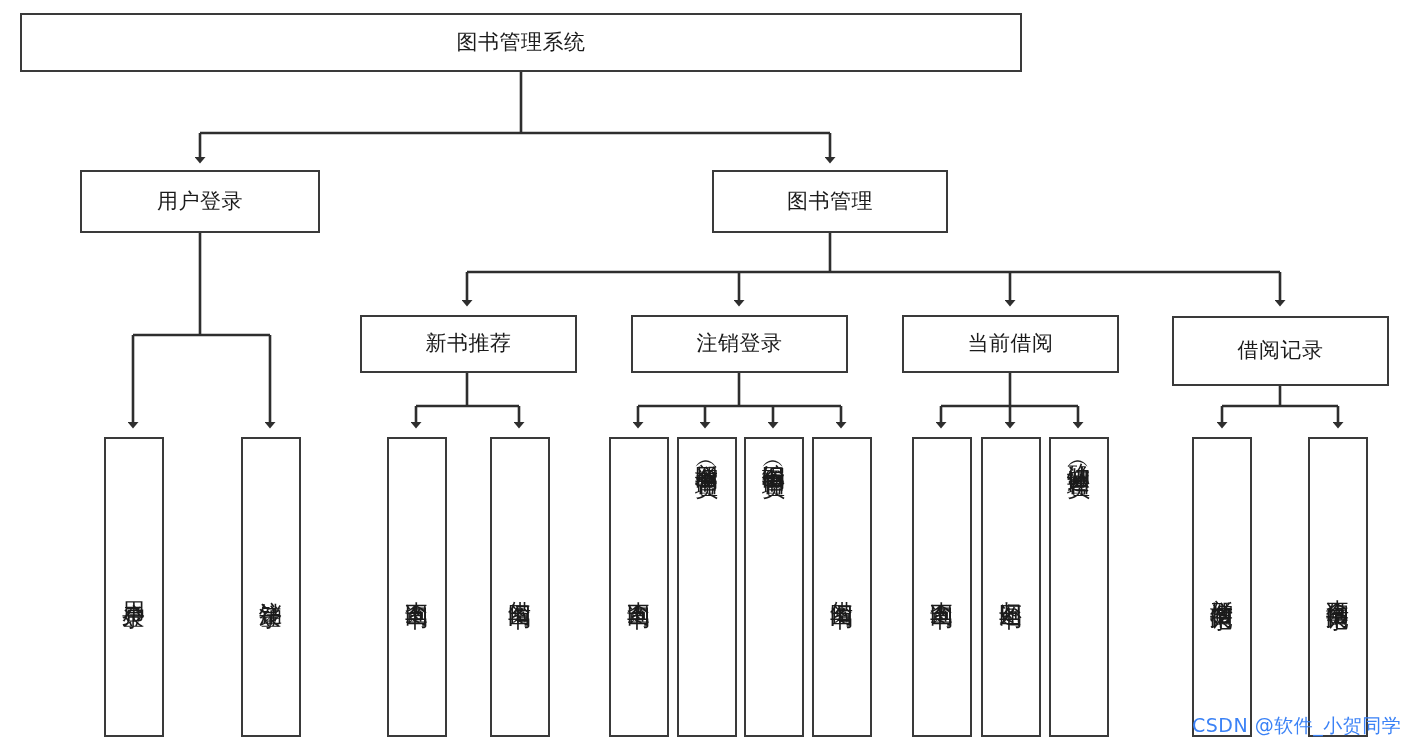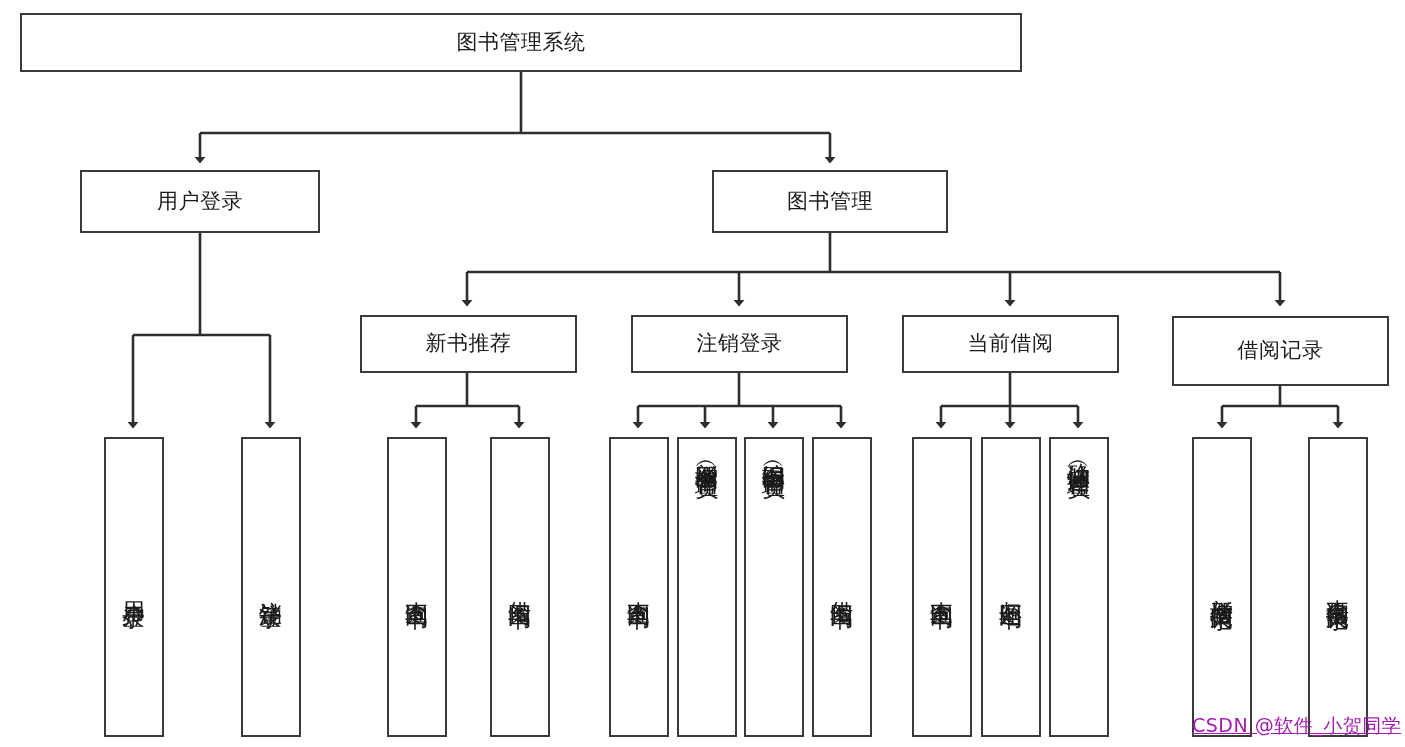--- a/index.html
+++ b/index.html
@@ -57,24 +57,23 @@
     letter-spacing: 2px;
     margin: 0 auto;
   }
   .node.vertical.pad-mid {
     align-items: center;
     padding-top: 0;
   }
   .watermark {
     position: absolute;
     font-size: 19px;
-    color: #a21caf;
+    color: #3b82f6;
     white-space: nowrap;
     letter-spacing: 0.5px;
-    text-decoration: underline;
   }
 </style>
 </head>
 <body>
 
 <div id="canvas">
 
   <svg class="connectors" viewBox="0 0 1405 747">
     <defs>
       <marker id="arrow" markerWidth="10" markerHeight="11" refX="3" refY="5.5" orient="auto" markerUnits="userSpaceOnUse">

